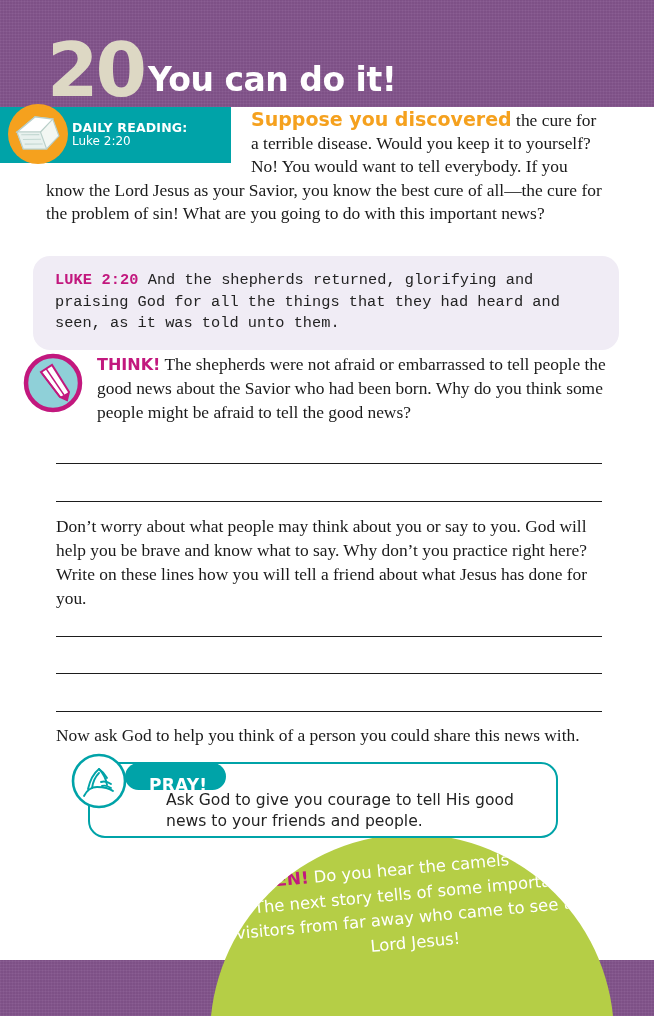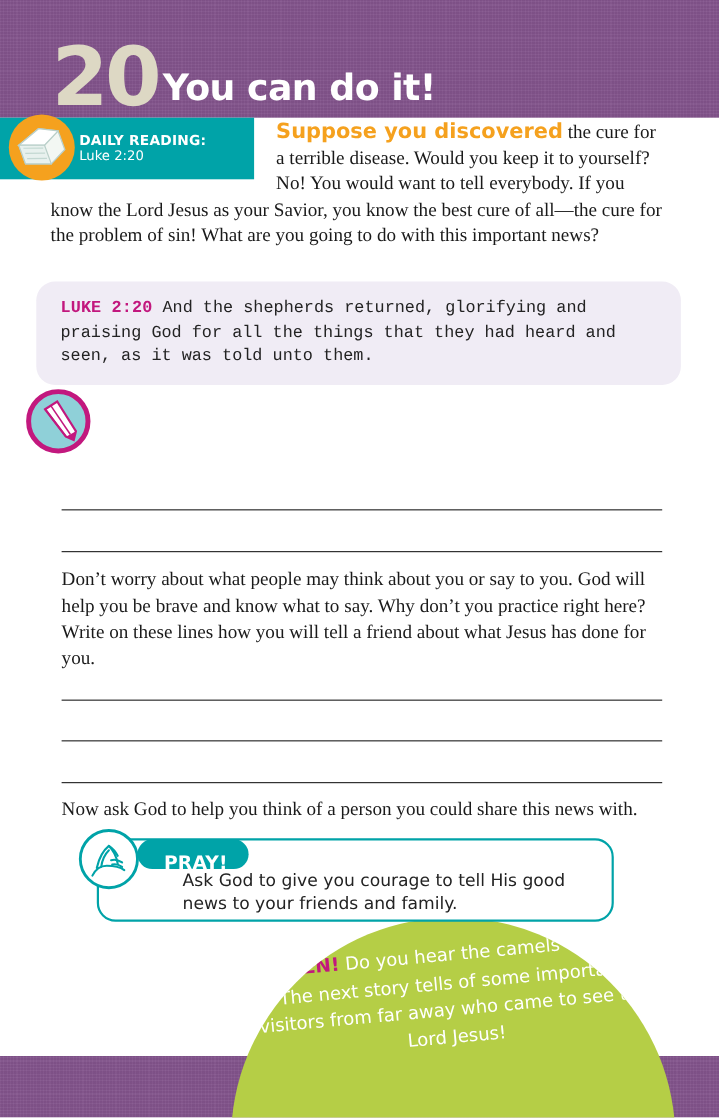--- a/index.html
+++ b/index.html
@@ -312,35 +312,38 @@
       <svg width="62" height="62" viewBox="0 0 62 62">
         <circle cx="31" cy="31" r="27" fill="#8fd0d8" stroke="#c2187e" stroke-width="4.5"></circle>
         <g>
           <path d="M19 20 L30 13 L47 40 L45 48 L38 45 Z" fill="#ffffff" stroke="#c2187e" stroke-width="2"></path>
           <path d="M19 20 L38 45" stroke="#c2187e" stroke-width="1.6" fill="none"></path>
           <path d="M24 16.5 L42 43" stroke="#c2187e" stroke-width="1.4" fill="none"></path>
           <path d="M38 45 L45 48 L47 40 Z" fill="#c2187e"></path>
         </g>
       </svg>
     </div>
+    <div class="think-text">
+      <span class="think-label">THINK!</span><span> The shepherds were not afraid or embarrassed to tell people the good news about the Savior who had been born. Why do you think some people might be afraid to tell the good news?</span>
+    </div>
   </div>
 
   <div class="rule" style="top:463px;"></div>
   <div class="rule" style="top:501px;"></div>
 
   <div class="para" style="top:514px;">Don’t worry about what people may think about you or say to you. God will help you be brave and know what to say. Why don’t you practice right here? Write on these lines how you will tell a friend about what Jesus has done for you.</div>
 
   <div class="rule" style="top:636px;"></div>
   <div class="rule" style="top:673px;"></div>
   <div class="rule" style="top:711px;"></div>
 
   <div class="para" style="top:723px;">Now ask God to help you think of a person you could share this news with.</div>
 
   <div class="pray-box">
-    <div class="pray-text">Ask God to give you courage to tell His good news to your friends and family.</div>
+    <div class="pray-text">Ask God to give you courage to tell His good news to your friends and people.</div>
   </div>
   <div class="pray-tab">
     <span>PRAY!</span>
   </div>
   <div class="pray-icon">
     <svg width="58" height="58" viewBox="0 0 58 58">
       <circle cx="29" cy="29" r="26" fill="#ffffff" stroke="#00a3a8" stroke-width="2.6"></circle>
       <g fill="none" stroke="#00a3a8" stroke-width="1.9" stroke-linecap="round" stroke-linejoin="round">
         <path d="M18 37 C20 28 24 21 29 17 C33 21 36 27 37 33"></path>
         <path d="M22 36 C23 29 26 24 29 21"></path>

